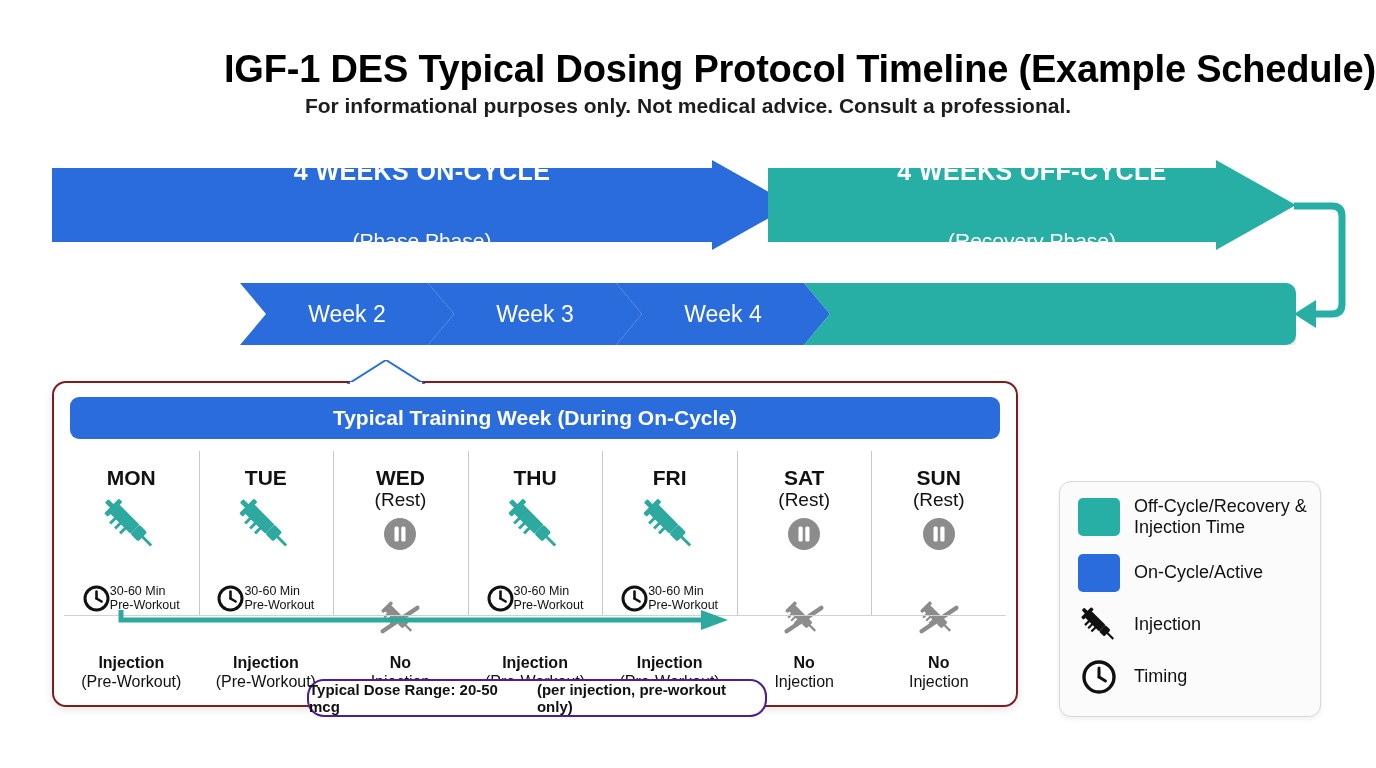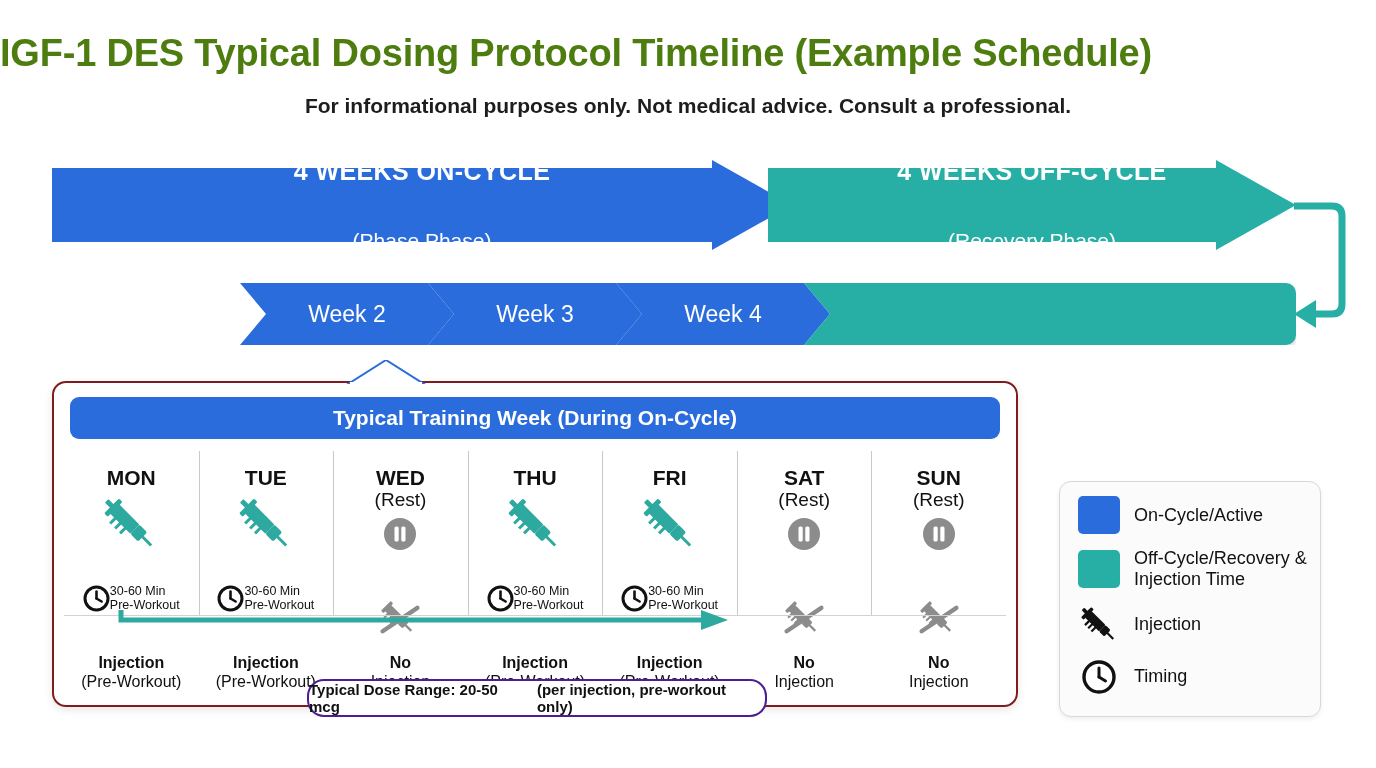--- a/index.html
+++ b/index.html
@@ -8,22 +8,22 @@
     background:#ffffff;
     font-family:"Liberation Sans", sans-serif;
     color:#111111;
     overflow:hidden;
     position:relative;
   }
   .stage{position:absolute;left:0;top:0;width:1376px;height:768px;}
 
   
   .title{
-    position:absolute;left:0;top:32px;width:1376px;text-align:left;
-    font-size:38px;font-weight:bold;color:#4d7c0f;letter-spacing:-0.2px;
+    position:absolute;left:0;top:48px;width:1376px;text-align:right;
+    font-size:38px;font-weight:bold;color:#000000;letter-spacing:-0.2px;
     white-space:nowrap;
   }
   .subtitle{
     position:absolute;left:0;top:94px;width:1376px;text-align:center;
     font-size:21px;font-weight:bold;color:#1d1d1d;
   }
 
   
   .phase{
     position:absolute;height:90px;
@@ -426,28 +426,28 @@
     <polygon points="583,2 610,12 583,22" fill="#2ea9a0"></polygon>
   </svg>
 
   <div class="dose">
     <span class="b">Typical Dose Range: 20-50 mcg</span>
     <span class="n">(per injection, pre-workout only)</span>
   </div>
 
   <div class="legend">
 
+    <div class="leg-item tall">
+      <div class="leg-swatch" style="background:#27afa5;"></div>
+      <div class="leg-label">Off-Cycle/Recovery &amp; Injection Time</div>
+    </div>
+
     <div class="leg-item">
       <div class="leg-swatch" style="background:#2b6cdc;"></div>
       <div class="leg-label">On-Cycle/Active</div>
-    </div>
-
-    <div class="leg-item tall">
-      <div class="leg-swatch" style="background:#27afa5;"></div>
-      <div class="leg-label">Off-Cycle/Recovery &amp; Injection Time</div>
     </div>
 
     <div class="leg-item">
       <div class="leg-ico">
         <svg width="40" height="40" viewBox="0 0 44 44">
           <g transform="rotate(-45 22 22)" fill="#111111">
             <rect x="17" y="5" width="10" height="22" rx="1"></rect>
             <rect x="14" y="2" width="16" height="4" rx="1.2"></rect>
             <rect x="20" y="-3" width="4" height="6" rx="1"></rect>
             <rect x="17" y="27" width="10" height="8" rx="1.6"></rect>

